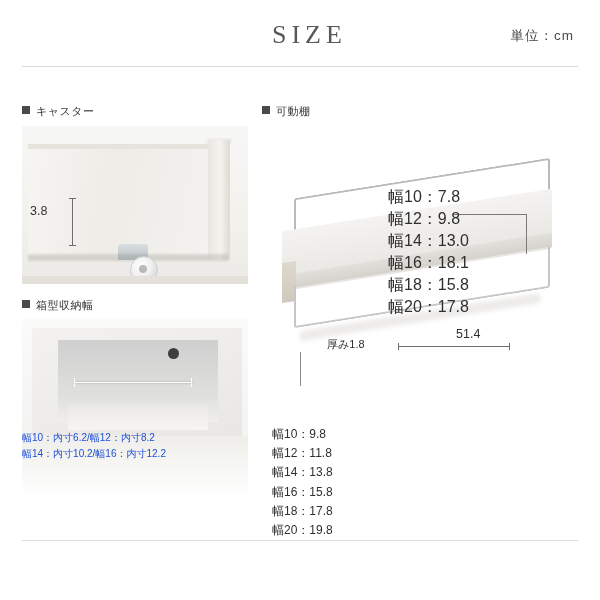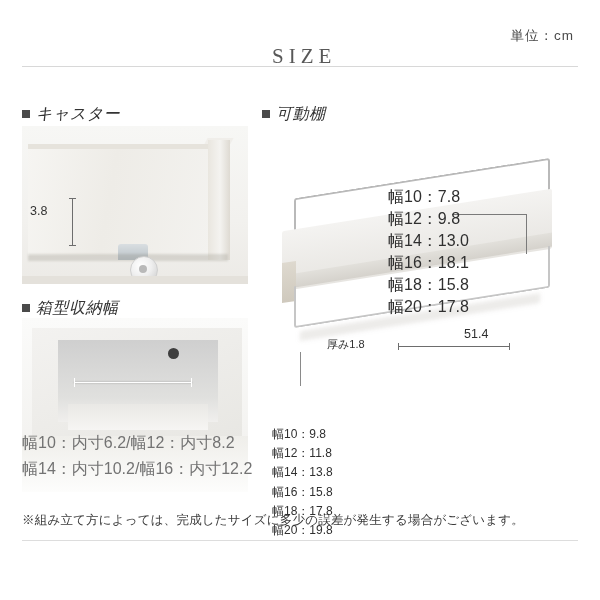--- a/index.html
+++ b/index.html
@@ -25,26 +25,25 @@
     position: absolute;
     left: 0;
     top: 0;
     width: 600px;
     height: 66px;
   }
   .title {
     position: absolute;
     left: 272px;
     top: 20px;
-    font-size: 21px;
+    font-size: 26px;
     letter-spacing: 5px;
     color: #585858;
     font-weight: normal;
     font-family: "Liberation Serif", serif;
-    margin-top: 24px;
   }
   .unit {
     position: absolute;
     right: 26px;
     top: 27px;
     font-size: 13.5px;
     color: #4a4a4a;
     letter-spacing: 1px;
   }
   .hrule {
@@ -52,25 +51,24 @@
     left: 22px;
     top: 66px;
     width: 556px;
     height: 1px;
     background: #d8d8d8;
   }
 
   
   .sec-label {
     position: absolute;
-    font-size: 16px;
+    font-size: 11px;
     color: #333;
     letter-spacing: 0.5px;
     white-space: nowrap;
-    font-style: italic;
   }
   .sec-label .sq {
     display: inline-block;
     width: 8px;
     height: 8px;
     background: #4a4a4a;
     margin-right: 6px;
     vertical-align: 1px;
   }
 
@@ -269,23 +267,23 @@
     top: 118px;
     width: 226px;
     height: 56px;
     background: linear-gradient(180deg,#efeeea 0%,#fdfdfc 100%);
   }
   .box-dims {
     position: absolute;
     left: 22px;
     top: 430px;
     width: 226px;
-    font-size: 16px;
+    font-size: 10px;
     line-height: 1.62;
-    color: #737373;
+    color: #1d4ed8;
     letter-spacing: 0px;
   }
   .box-dims div { white-space: nowrap; }
 
   
   #photo-shelf {
     left: 260px;
     top: 126px;
     width: 318px;
     height: 268px;
@@ -381,21 +379,20 @@
     color: #2f2f2f;
     text-align: left;
     white-space: nowrap;
   }
   .len-514 {
     position: absolute;
     left: 456px;
     top: 327px;
     font-size: 12.5px;
     color: #2f2f2f;
-    margin-left: 8px;
   }
   .len-514-line {
     position: absolute;
     left: 398px;
     top: 346px;
     width: 112px;
     height: 1px;
     background: #6d6d6d;
   }
   .len-514-line::before,
@@ -538,16 +535,15 @@
 
   <div class="shelf-bottom-list">
     <div>幅10：9.8</div>
     <div>幅12：11.8</div>
     <div>幅14：13.8</div>
     <div>幅16：15.8</div>
     <div>幅18：17.8</div>
     <div>幅20：19.8</div>
   </div>
 
-  <div class="note">※組み立て方によっては、完成したサイズに多少の誤差が発生する場合がございます。</div>
   <div class="note-rule"></div>
 
 </div>
 
 </body></html>

